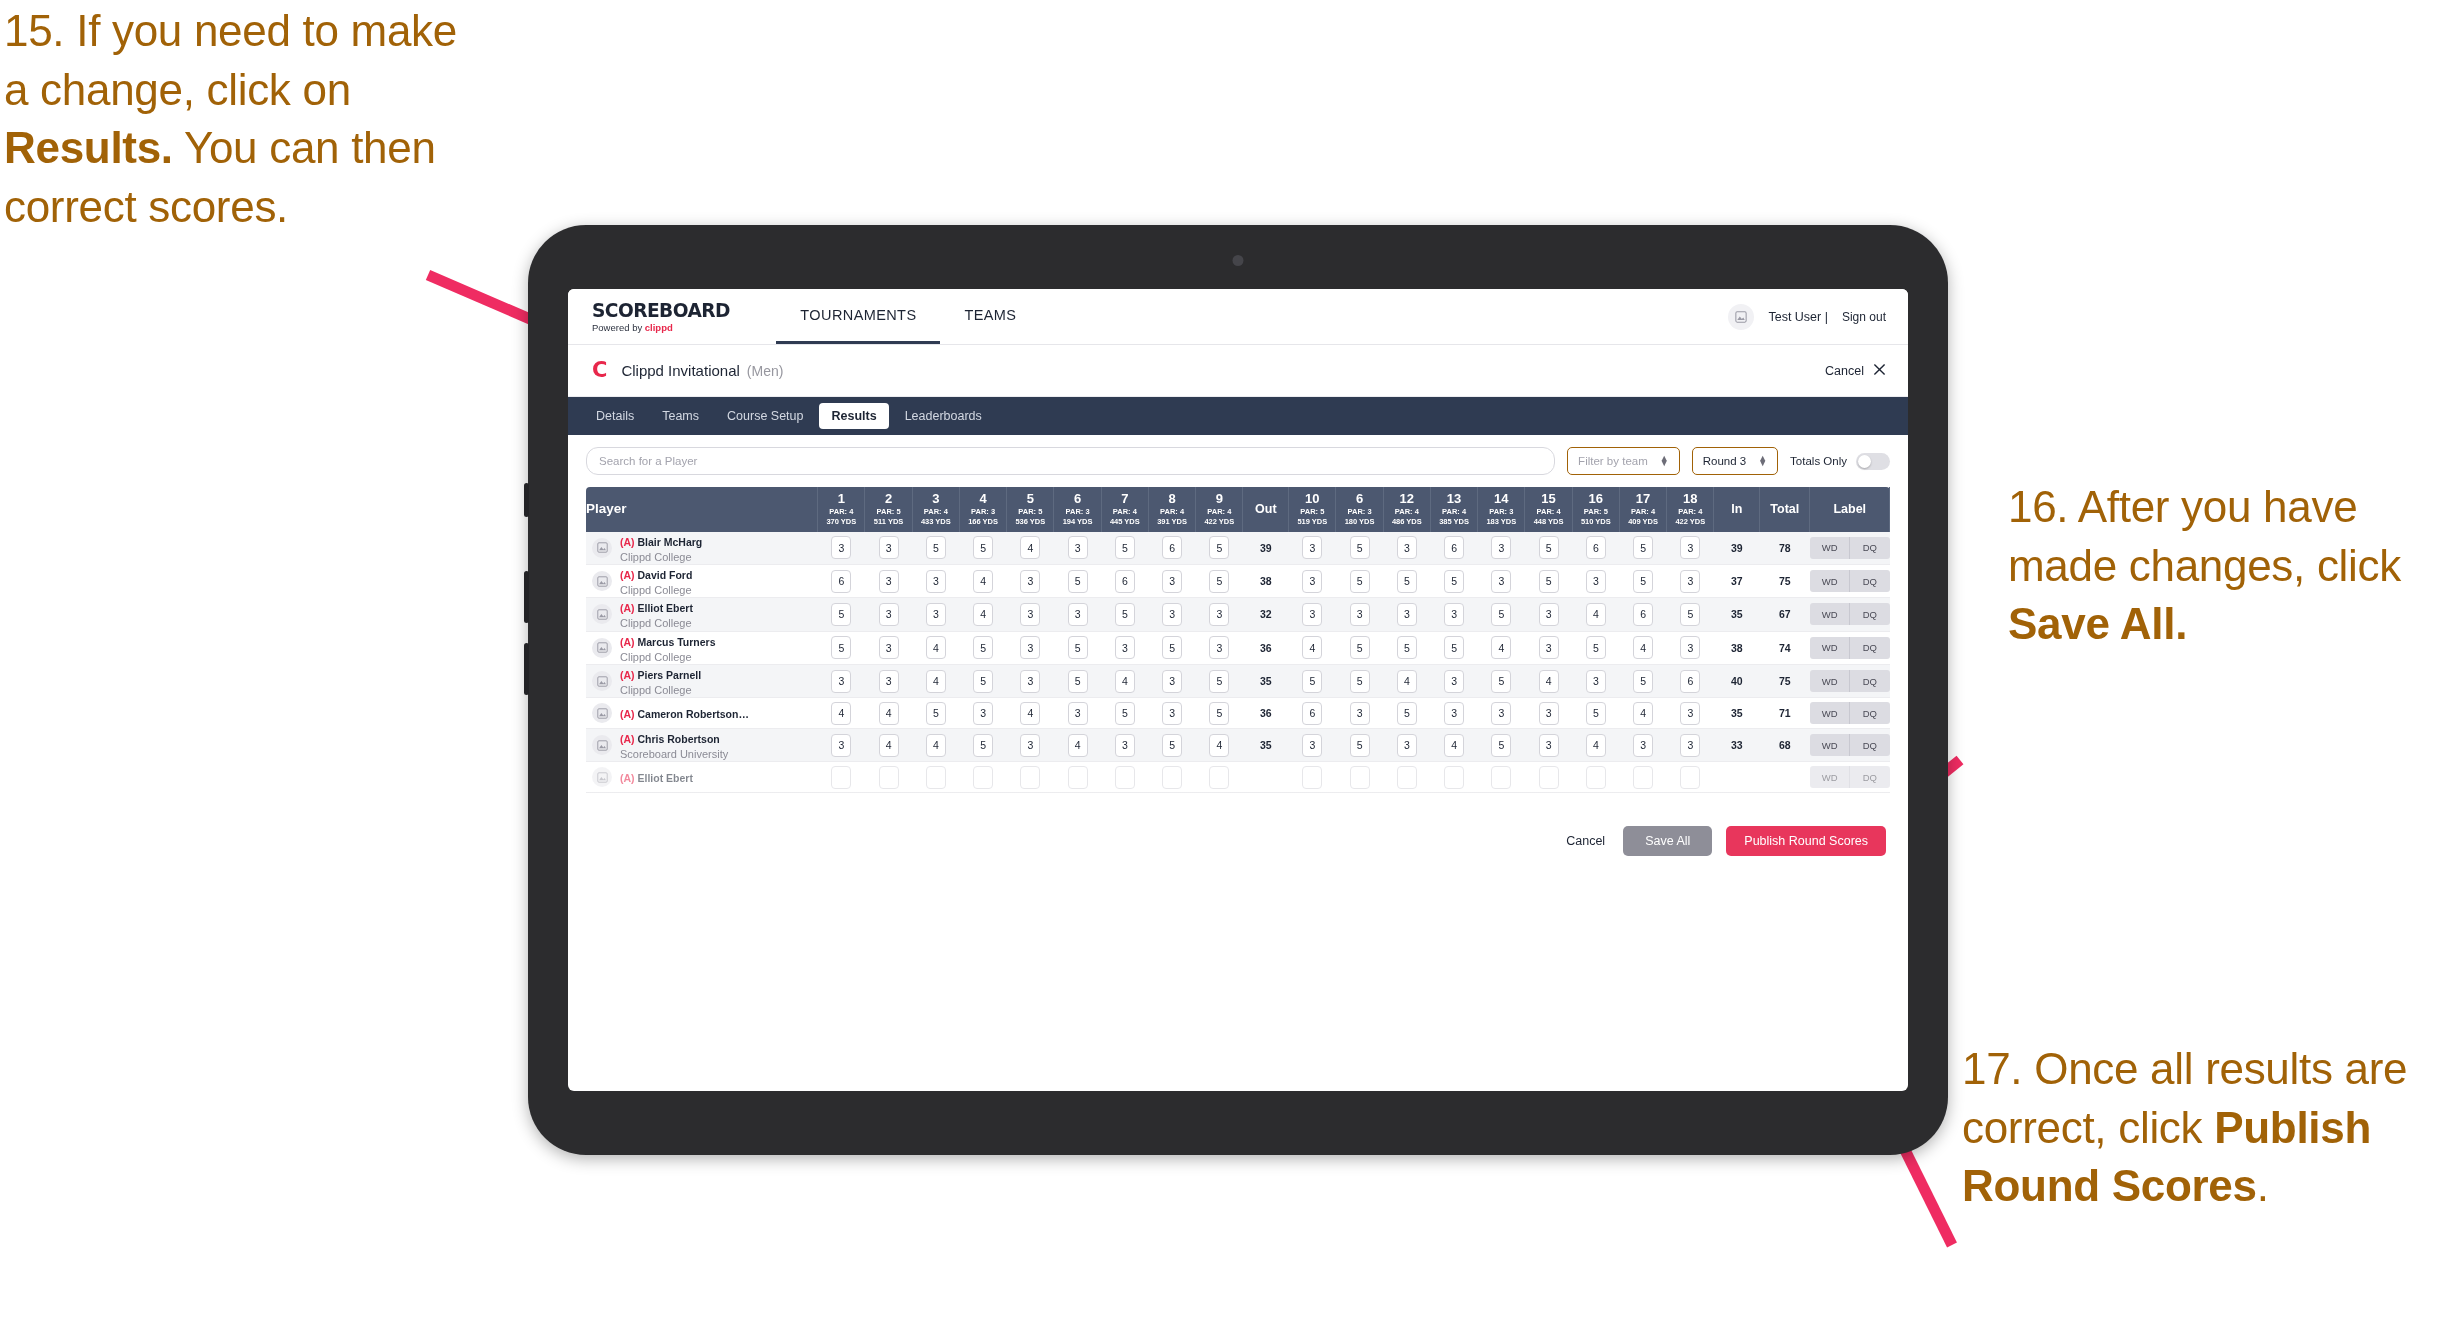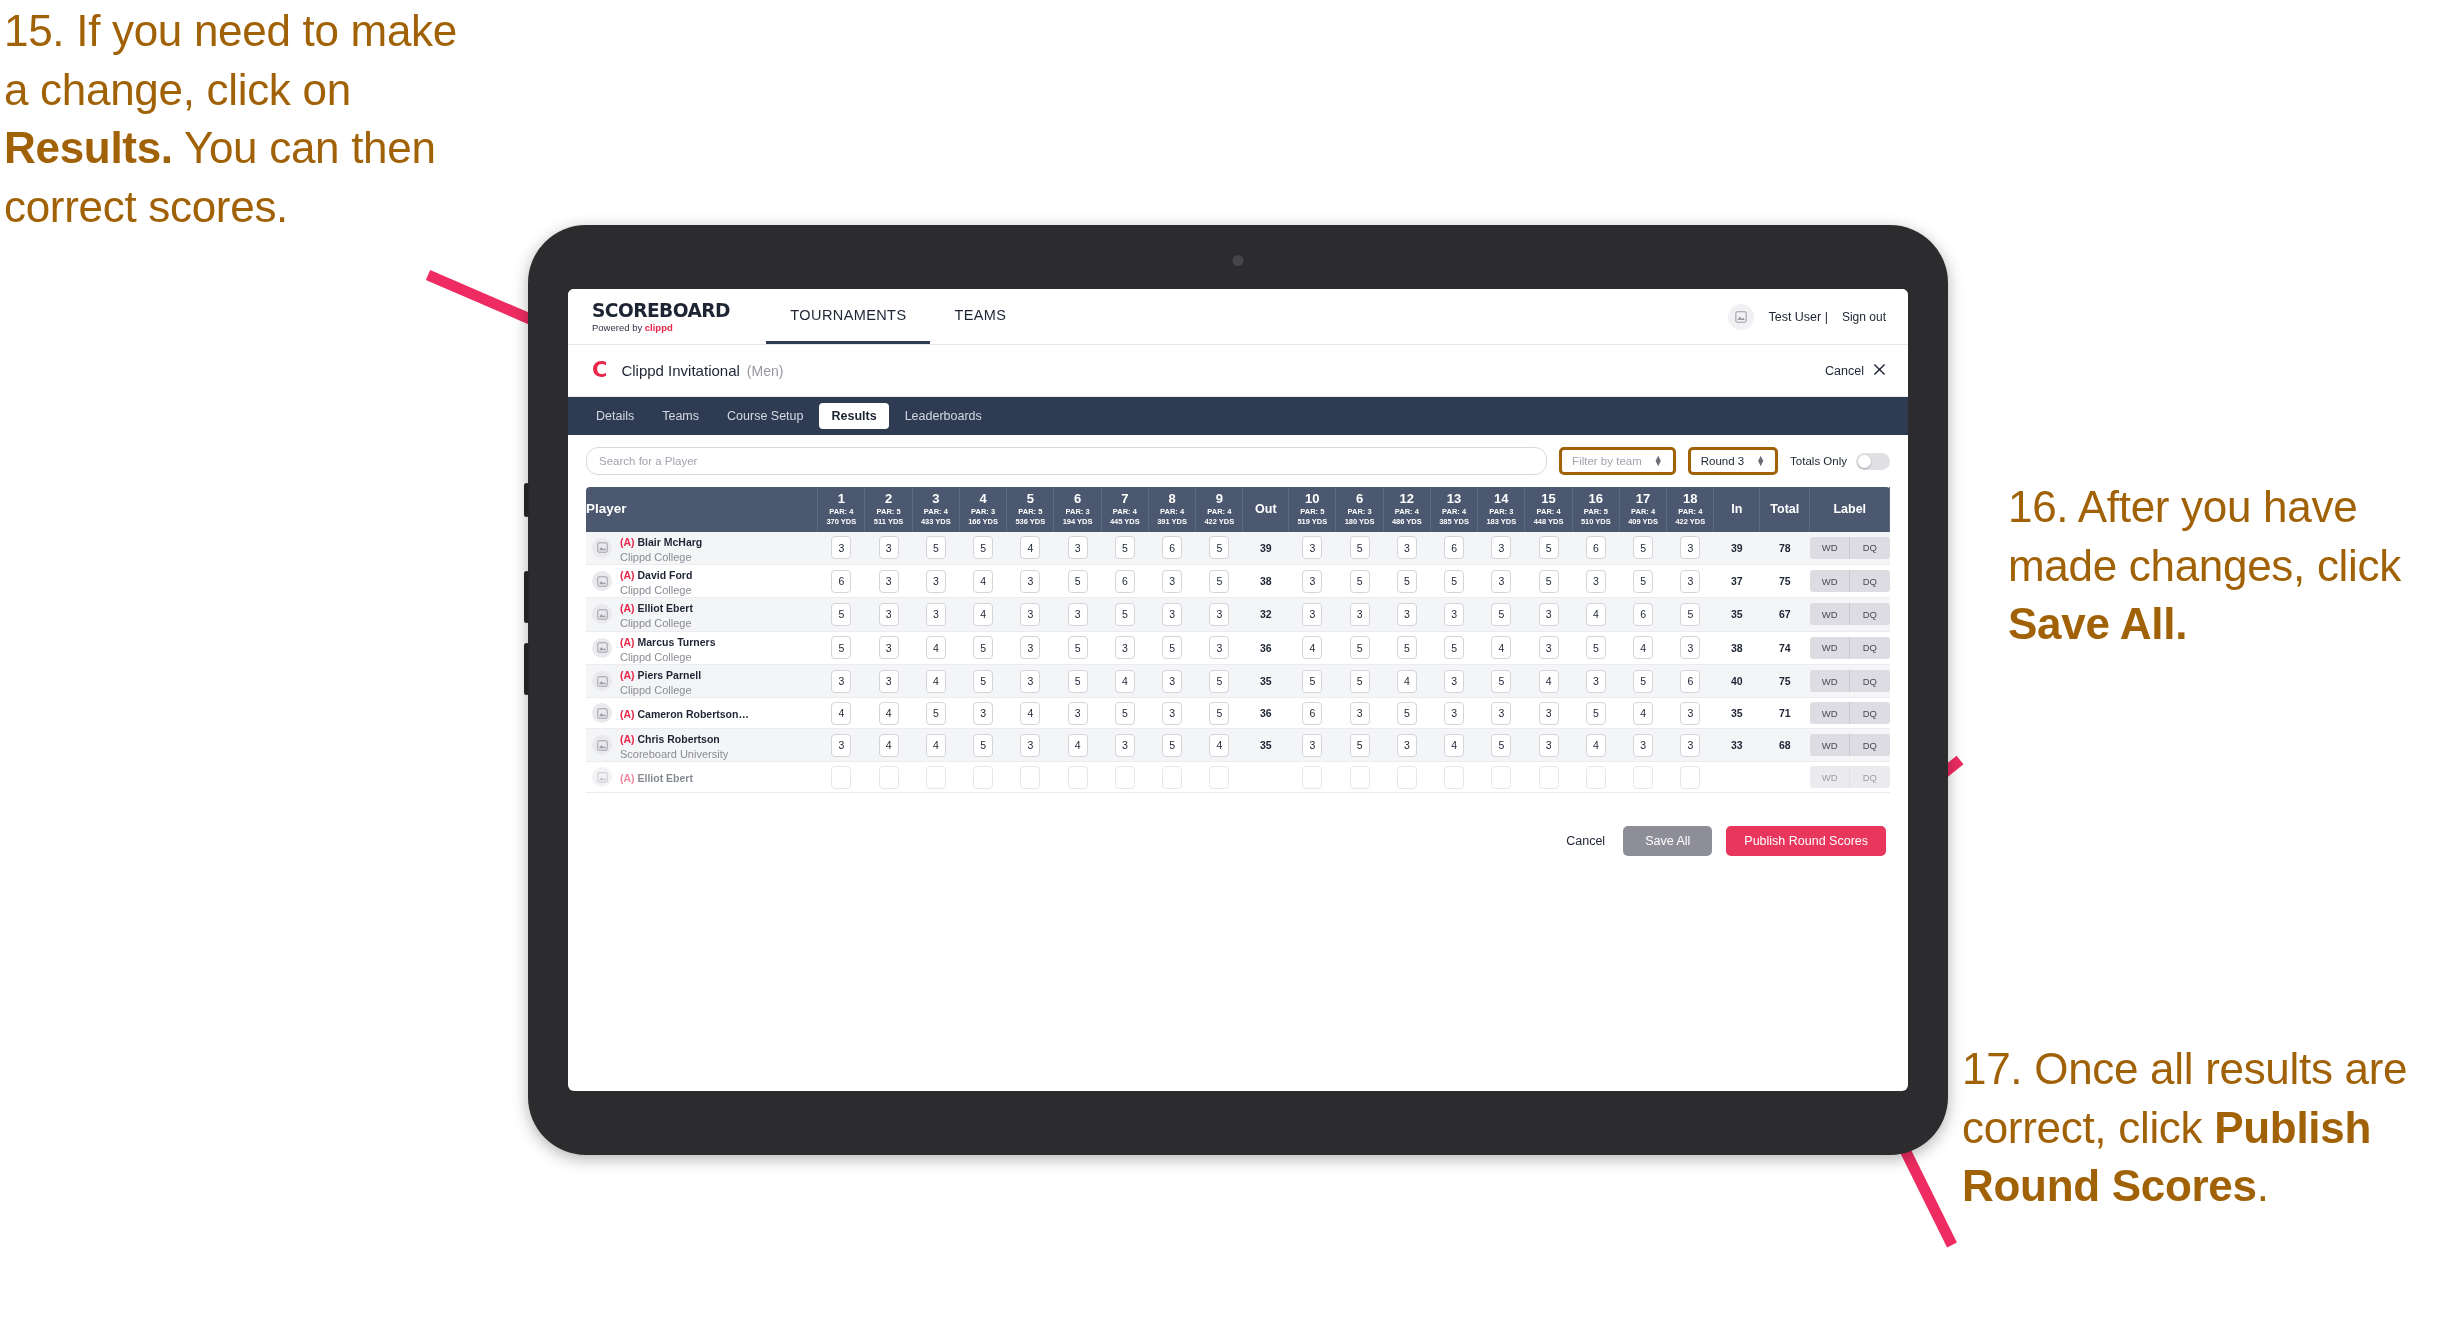--- a/index.html
+++ b/index.html
@@ -55,21 +55,21 @@
     background: #232326; border-radius: 3px;
   }
   .btn-side.b1 { top: 258px; height: 34px; }
   .btn-side.b2 { top: 346px; height: 52px; }
   .btn-side.b3 { top: 418px; height: 52px; }
 
   
   .appbar {
     position: relative; height: 56px; background: #fff;
     border-bottom: 1px solid #e6e6ea;
-    display: flex; align-items: stretch;
+    display: flex; align-items: stretch; gap: 10px;
   }
   .brand {
     display: flex; flex-direction: column; justify-content: center;
     padding: 0 26px 0 24px; min-width: 172px;
   }
   .brand-title {
     font-family: "DejaVu Sans", sans-serif;
     font-weight: 700; font-size: 20px; letter-spacing: -0.6px;
     color: #1d2433; line-height: 1;
     transform: scaleX(0.93); transform-origin: left center;
@@ -131,21 +131,21 @@
     display: flex; align-items: center; gap: 12px;
     padding: 12px 18px; background: #fff;
   }
   .search {
     flex: 1; height: 28px; border: 1px solid #d8d8de; border-radius: 12px;
     font-size: 11.5px; color: #a3a3ad; padding: 0 12px;
     display: flex; align-items: center;
     background: #fff;
   }
   .selectbox {
-    height: 28px; border: 3px solid #a16207; border-radius: 5px;
+    height: 28px; border: 1px solid #a16207; border-radius: 5px;
     display: flex; align-items: center; gap: 12px; padding: 0 10px;
     font-size: 11.5px; background: #fff; cursor: pointer;
   }
   .selectbox.muted { color: #a3a3ad; }
   .selectbox.val { color: #1d2433; }
   .chev { display: flex; flex-direction: column; gap: 1px; color: #6d6d78; line-height: 0.6; font-size: 9px;}
   .totals { display: flex; align-items: center; gap: 9px; font-size: 11.5px; color: #1d2433; }
   .toggle {
     width: 34px; height: 17px; border-radius: 9px; background: #dfdfe4;
     position: relative; cursor: pointer;

